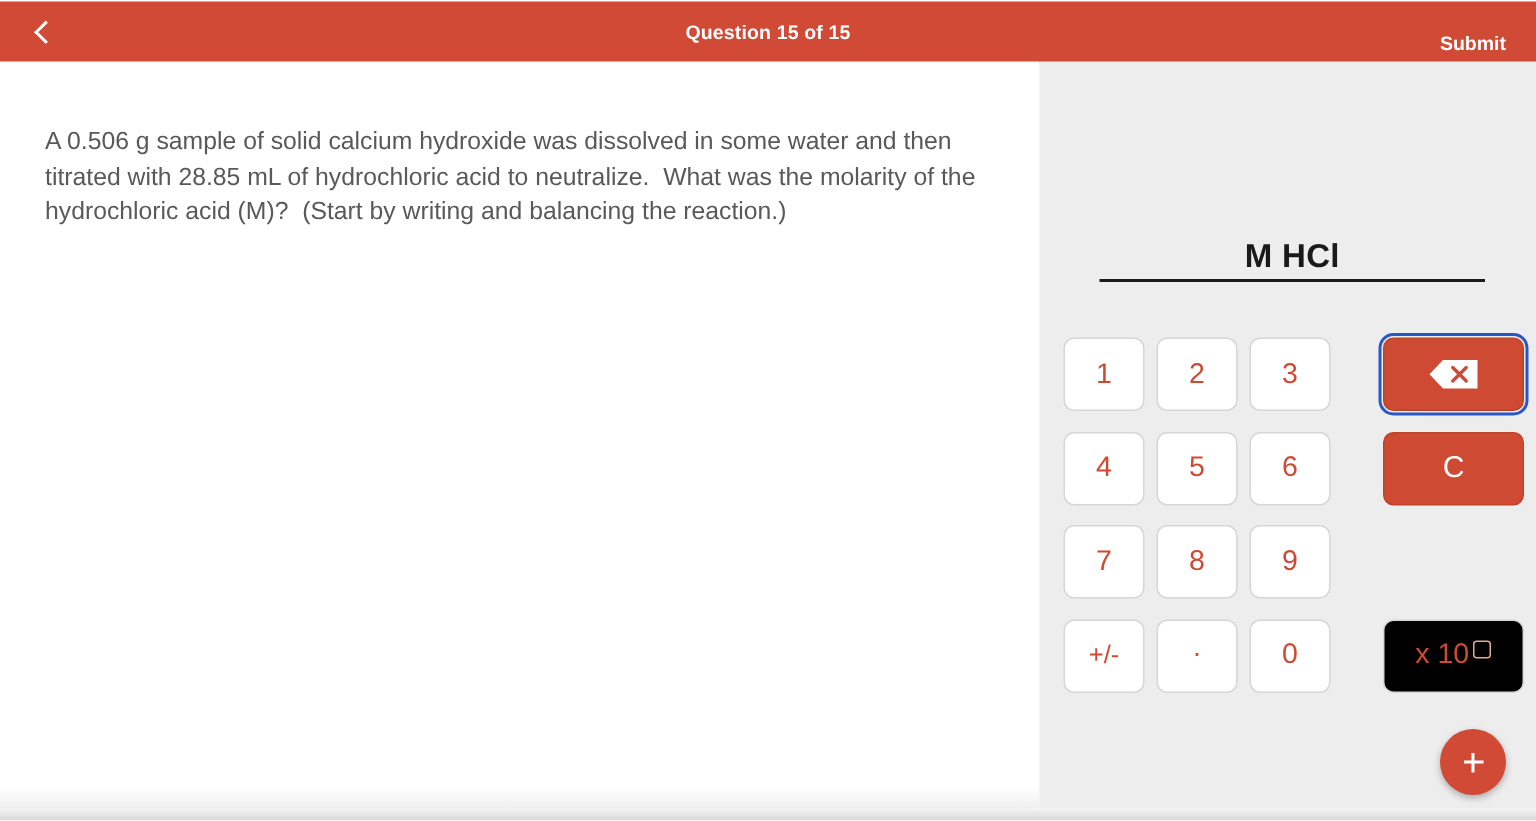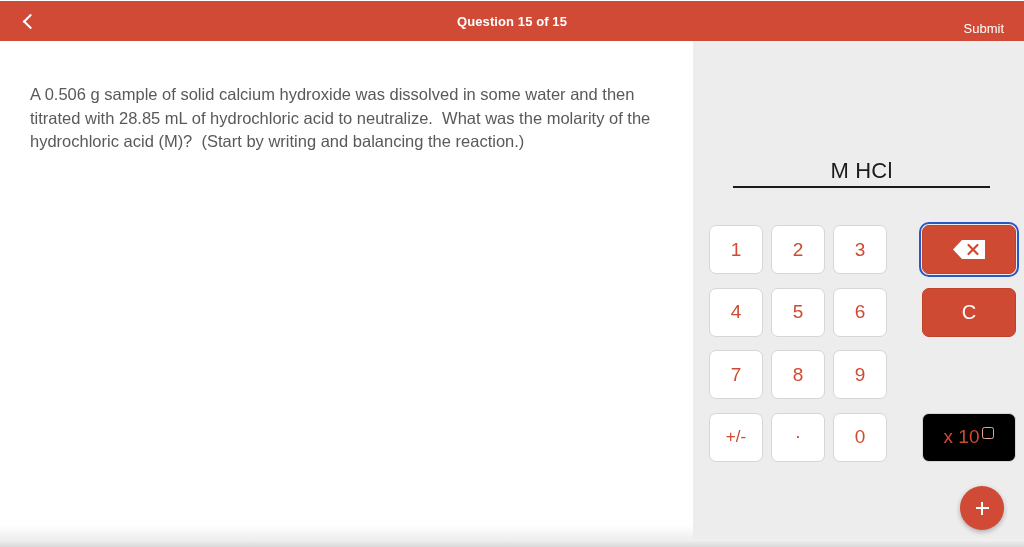--- a/index.html
+++ b/index.html
@@ -58,21 +58,21 @@
   }
   .submit-btn {
     position: absolute;
     right: 12px;
     top: 0;
     height: 55px;
     display: flex;
     align-items: center;
     color: #ffffff;
     font-size: 13px;
-    font-weight: normal;
+    font-weight: bold;
     cursor: pointer;
     padding: 0 8px;
   }
 
   
   .question-panel {
     position: absolute;
     top: 41px; left: 0;
     width: 693px;
     height: 498px;
@@ -104,20 +104,21 @@
     position: absolute;
     left: 40px;
     top: 105px;
     width: 257px;
     height: 42px;
     border-bottom: 2px solid #1a1a1a;
     display: flex;
     align-items: flex-end;
     justify-content: center;
     padding-bottom: 2px;
+    font-weight: bold;
   }
   .answer-unit {
     font-size: 22px;
     color: #1a1a1a;
     letter-spacing: 0.2px;
   }
 
   
   .keypad {
     position: absolute;

